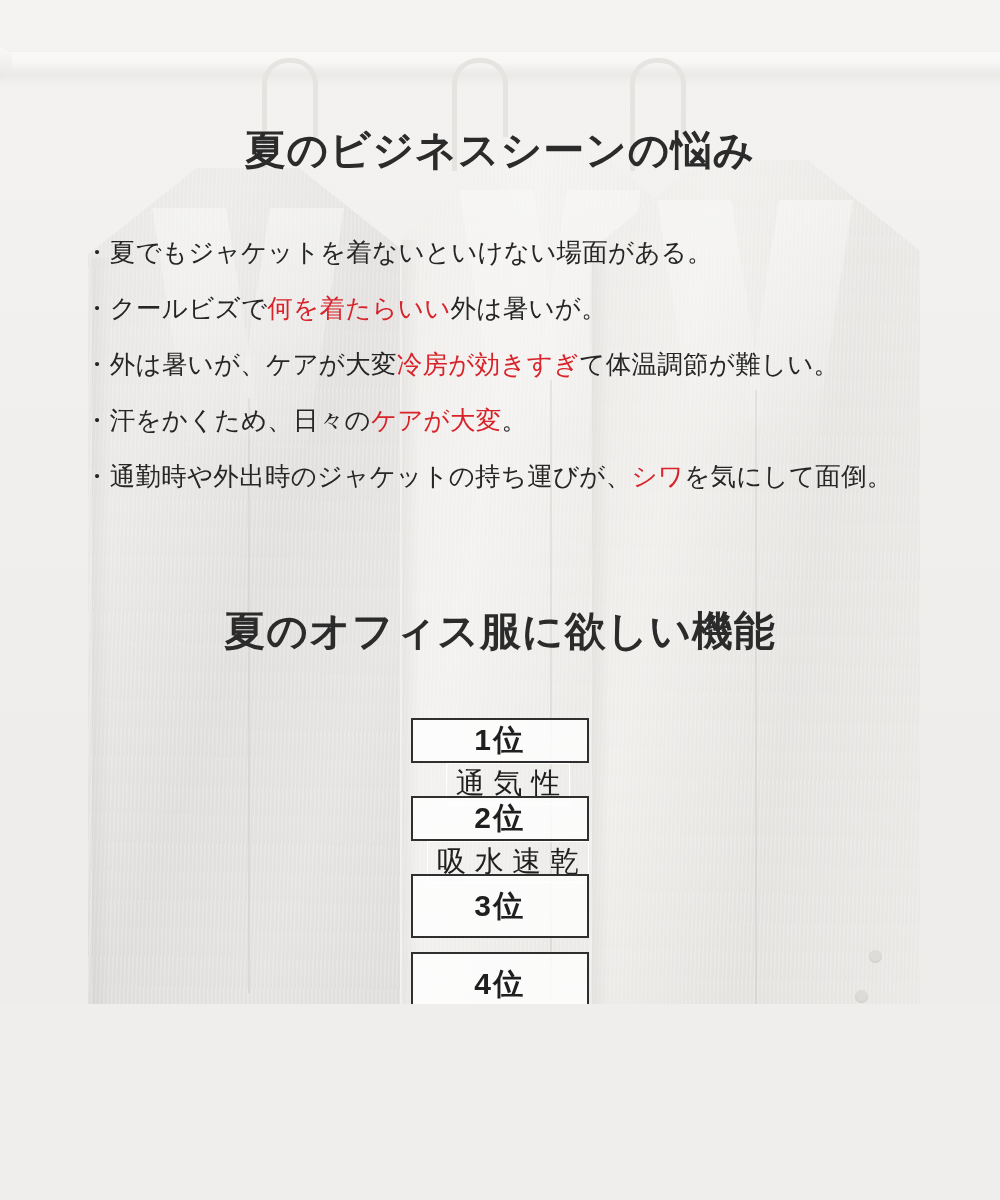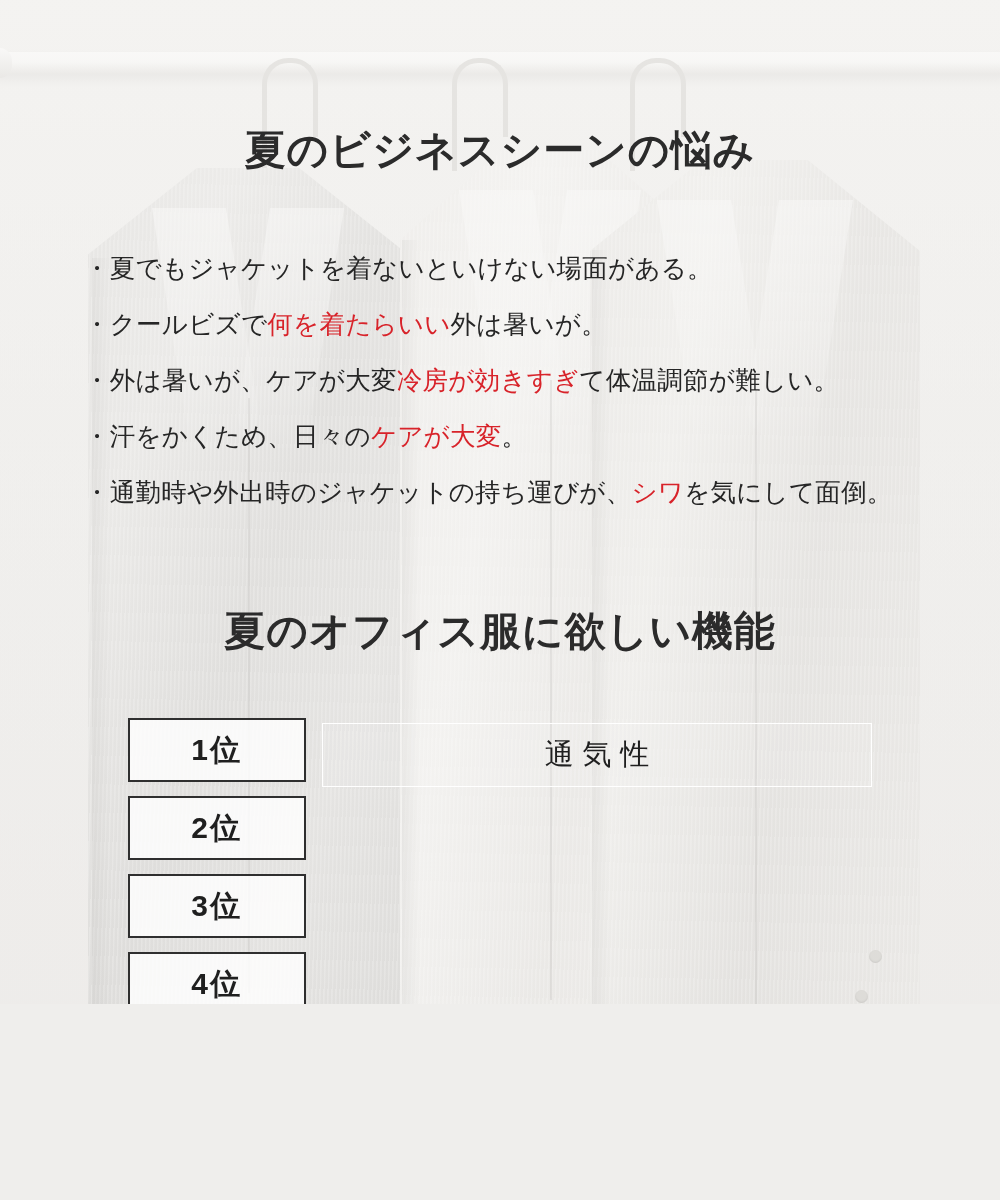--- a/index.html
+++ b/index.html
@@ -174,21 +174,21 @@
     top: 123px;
     font-size: 41px;
   }
   .title-2 {
     top: 604px;
     font-size: 41px;
   }
 
   .bullets {
     position: absolute;
-    top: 240px;
+    top: 224px;
     left: 84px;
     width: 850px;
   }
   .bullet {
     color: #262626;
     font-size: 25.5px;
     line-height: 56px;
     white-space: nowrap;
     letter-spacing: 0.01em;
   }
@@ -198,20 +198,21 @@
     position: absolute;
     top: 718px;
     left: 128px;
     width: 744px;
   }
   .rank-row {
     display: flex;
     align-items: center;
     height: 64px;
     margin-bottom: 14px;
+    flex-direction: column;
   }
   .rank-no {
     width: 178px;
     height: 64px;
     border: 2px solid #2f2f2f;
     background: rgba(255,255,255,0.80);
     display: flex;
     align-items: center;
     justify-content: center;
     font-size: 30px;
@@ -227,21 +228,20 @@
     border: 1.5px solid #ffffff;
     background: rgba(255,255,255,0.10);
     display: flex;
     align-items: center;
     justify-content: center;
     font-size: 29px;
     color: #1f1f1f;
     letter-spacing: 0.30em;
     text-indent: 0.30em;
     box-sizing: border-box;
-    margin-top: 10px;
   }
 </style>
 </head>
 <body>
 
 <div class="page">
 
   <div class="photo">
     <div class="wall"></div>
 
@@ -305,20 +305,21 @@
 
     <div class="title title-2">夏のオフィス服に欲しい機能</div>
 
     <div class="rank-table">
       <div class="rank-row">
         <div class="rank-no">1位</div>
         <div class="rank-name">通気性</div>
       </div>
       <div class="rank-row">
         <div class="rank-no">2位</div>
+        <div class="rank-name">吸水速乾</div>
       </div>
       <div class="rank-row">
         <div class="rank-no">3位</div>
       </div>
       <div class="rank-row">
         <div class="rank-no">4位</div>
       </div>
     </div>
 
   </div>

